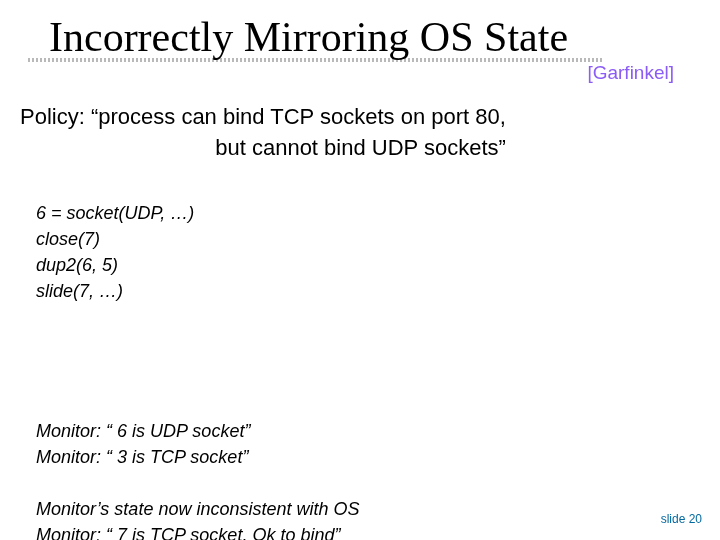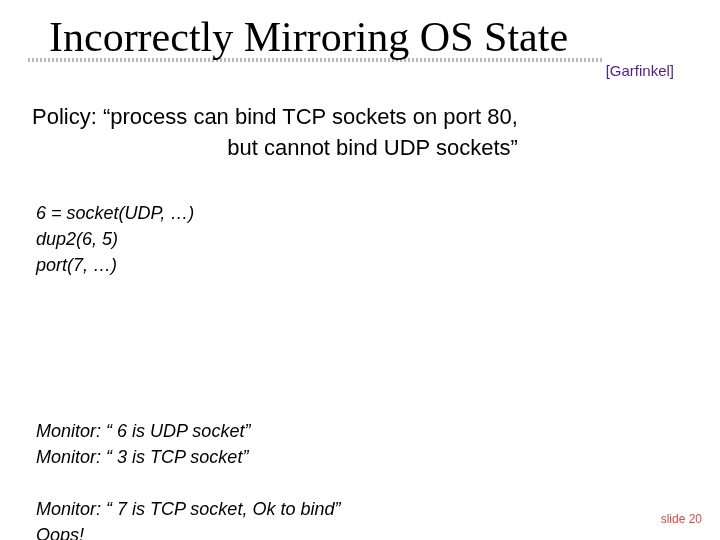--- a/index.html
+++ b/index.html
@@ -35,26 +35,26 @@
     width: 576px;
     height: 4px;
     background-image: linear-gradient(to right, rgba(0,0,0,0.5) 0 2px, transparent 2px 4px);
     background-size: 4px 4px;
     opacity: 0.55;
   }
   .citation {
     position: absolute;
     right: 46px;
     top: 62px;
-    font-size: 15px;
-    color: #4c1d95;
+    font-size: 19px;
+    color: #8b5cf6;
   }
   .policy {
     position: absolute;
-    left: 32px;
+    left: 20px;
     top: 102px;
     font-size: 22px;
     line-height: 1.4;
   }
   .policy-indent {
     display: block;
     padding-left: 78px;
     text-align: right;
   }
   .columns {
@@ -76,21 +76,21 @@
     flex: 1;
   }
   .spacer {
     height: 1.45em;
   }
   .footer {
     position: absolute;
     right: 18px;
     bottom: 14px;
     font-size: 12px;
-    color: #ef4444;
+    color: #0369a1;
   }
 </style>
 </head>
 <body>
 
 <div class="slide">
 
   <div class="title">Incorrectly Mirroring OS State</div>
 
   <div class="rule"></div>
@@ -98,27 +98,29 @@
   <div class="citation">[Garfinkel]</div>
 
   <div class="policy">
     <span>Policy: “process can bind TCP sockets on port 80,</span>
     <span class="policy-indent">but cannot bind UDP sockets”</span>
   </div>
 
   <div class="columns">
     <div class="col-left">
       <div>6 = socket(UDP, …)</div>
+      <div>close(7)</div>
       <div>dup2(6, 5)</div>
-      <div>port(7, …)</div>
+      <div>slide(7, …)</div>
     </div>
     <div class="col-right">
       <div>Monitor: “ 6 is UDP socket”</div>
       <div>Monitor: “ 3 is TCP socket”</div>
       <div class="spacer"></div>
+      <div>Monitor’s state now inconsistent with OS</div>
       <div>Monitor: “ 7 is TCP socket, Ok to bind”</div>
       <div>Oops!</div>
     </div>
   </div>
 
   <div class="footer">slide 20</div>
 
 </div>
 
 </body></html>

